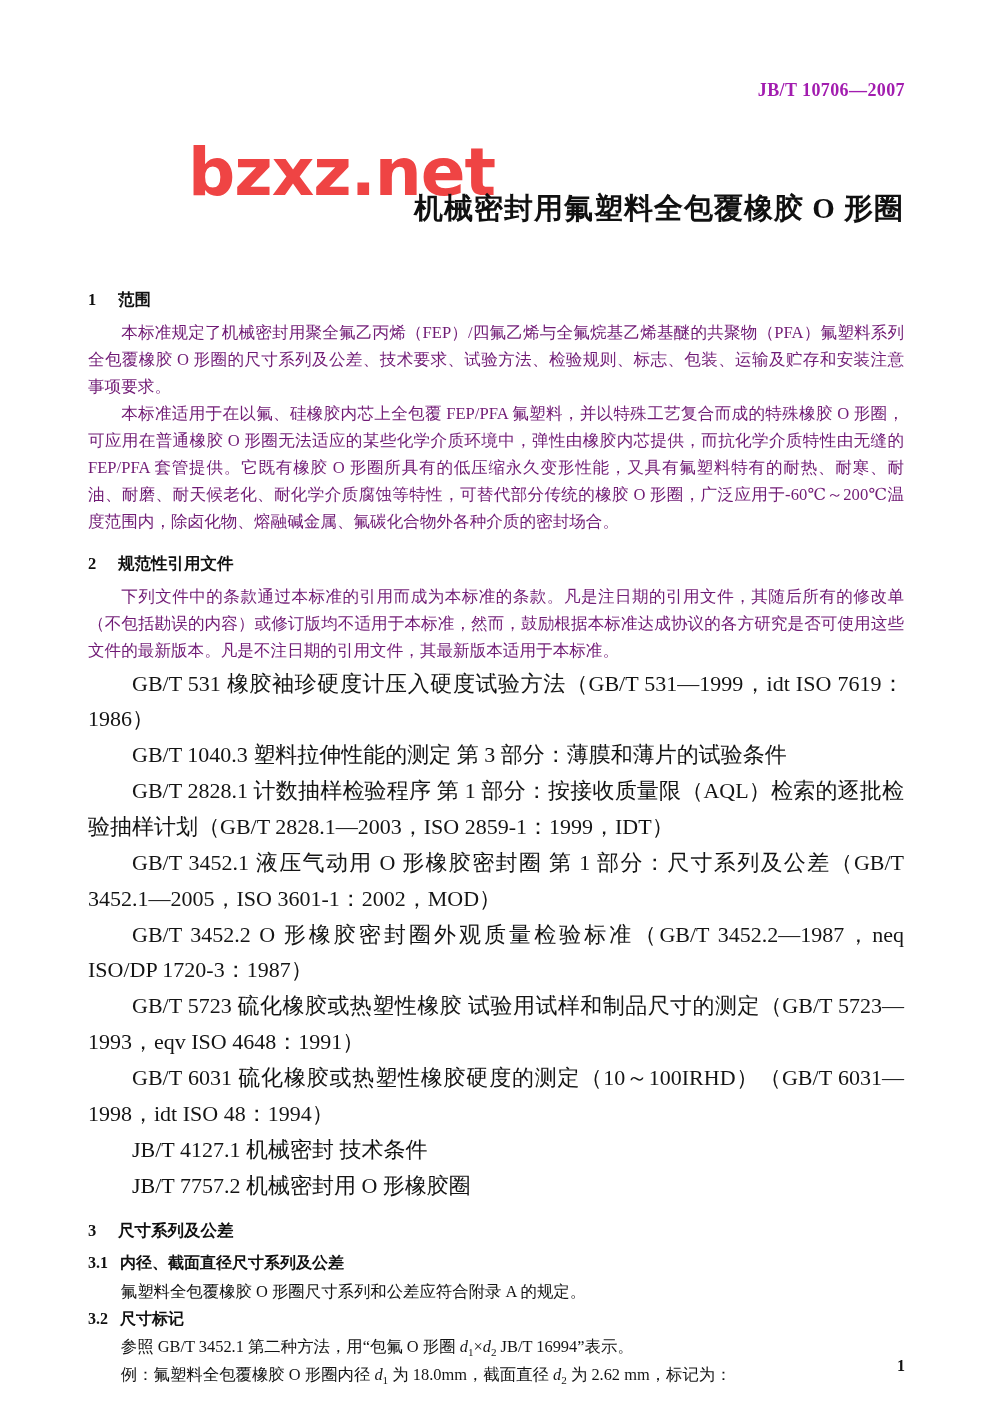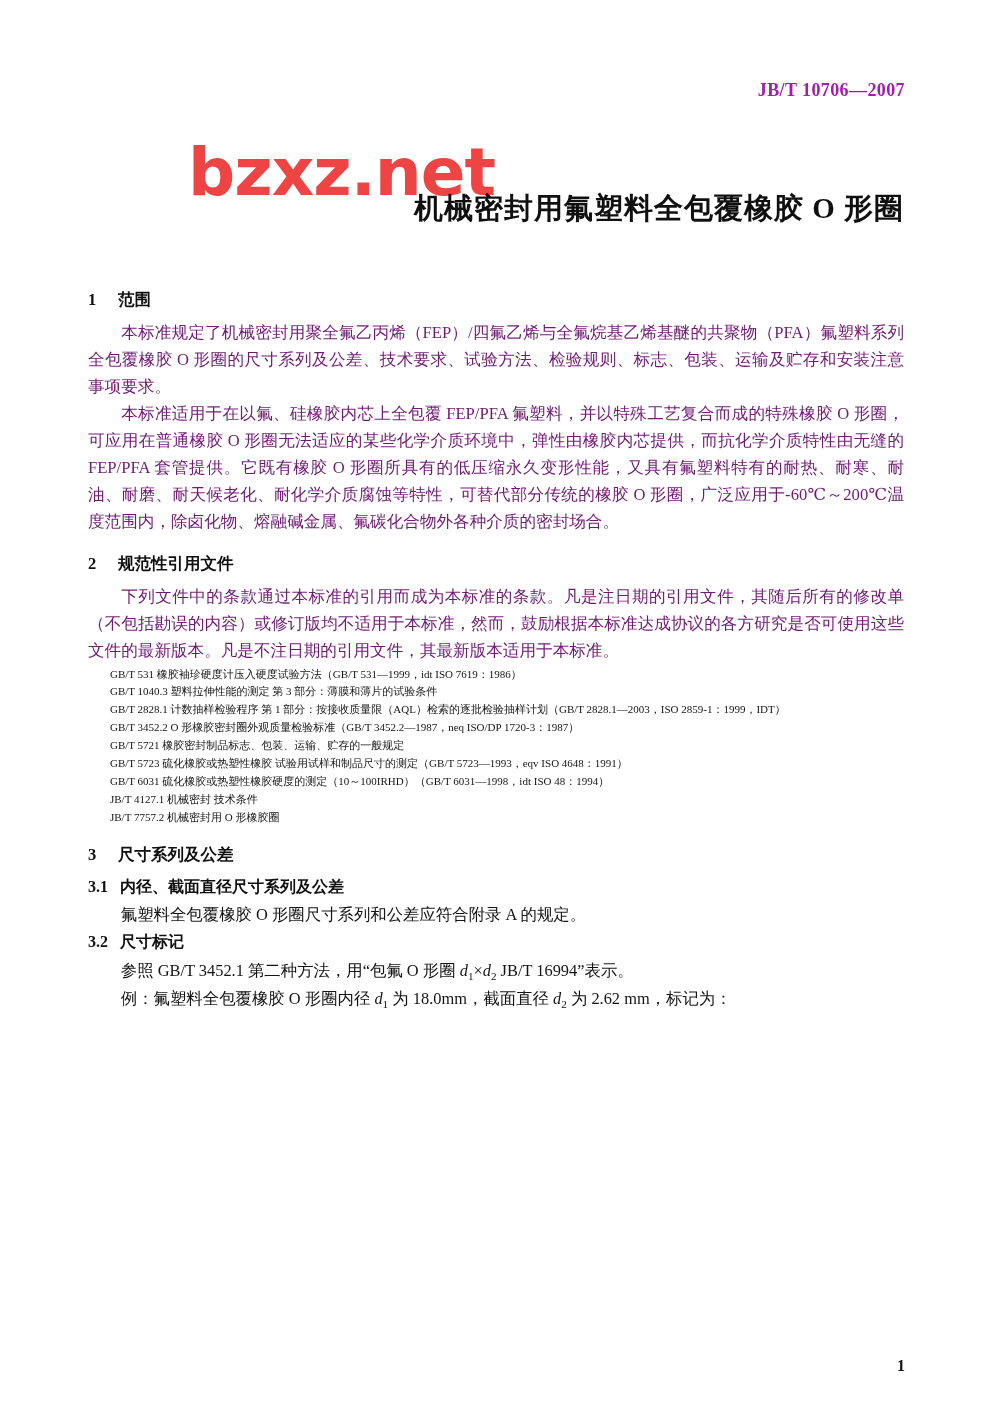--- a/index.html
+++ b/index.html
@@ -90,21 +90,21 @@
     font-size: 16.6px;
     line-height: 1.62;
     margin: 0 0 1px 0;
     text-indent: 2em;
     text-align: justify;
     color: #701a75;
   }
   p.para.last { margin-bottom: 16px; }
 
   p.ref {
-    font-size: 11px;
+    font-size: 22px;
     line-height: 1.63;
     margin: 0;
     text-indent: 2em;
     text-align: justify;
     color: #141414;
   }
   p.ref.tight { text-align: justify; text-align-last: left; }
 
   p.body-line {
     font-size: 16.4px;
@@ -153,22 +153,22 @@
 
     <h2 class="clause">
       <span class="num">2</span><span class="gap"></span><span>规范性引用文件</span>
     </h2>
     <p class="para sp-after-1">下列文件中的条款通过本标准的引用而成为本标准的条款。凡是注日期的引用文件，其随后所有的修改单（不包括勘误的内容）或修订版均不适用于本标准，然而，鼓励根据本标准达成协议的各方研究是否可使用这些文件的最新版本。凡是不注日期的引用文件，其最新版本适用于本标准。</p>
 
     <div class="ref-block">
       <p class="ref">GB/T 531    橡胶袖珍硬度计压入硬度试验方法（GB/T 531—1999，idt ISO 7619：1986）</p>
       <p class="ref">GB/T 1040.3    塑料拉伸性能的测定    第 3 部分：薄膜和薄片的试验条件</p>
       <p class="ref">GB/T 2828.1    计数抽样检验程序    第 1 部分：按接收质量限（AQL）检索的逐批检验抽样计划（GB/T 2828.1—2003，ISO 2859-1：1999，IDT）</p>
+      <p class="ref">GB/T 3452.1    液压气动用 O 形橡胶密封圈    第 1 部分：尺寸系列及公差（GB/T 3452.1—2005，ISO 3601-1：2002，MOD）</p>
       <p class="ref">GB/T 3452.2    O 形橡胶密封圈外观质量检验标准（GB/T 3452.2—1987，neq ISO/DP 1720-3：1987）</p>
-      <p class="ref">GB/T 5721    橡胶密封制品标志、包装、运输、贮存的一般规定</p>
       <p class="ref">GB/T  5723    硫化橡胶或热塑性橡胶  试验用试样和制品尺寸的测定（GB/T  5723—1993，eqv ISO 4648：1991）</p>
       <p class="ref">GB/T 6031    硫化橡胶或热塑性橡胶硬度的测定（10～100IRHD）（GB/T 6031—1998，idt ISO 48：1994）</p>
       <p class="ref tight">JB/T 4127.1    机械密封    技术条件</p>
       <p class="ref tight">JB/T 7757.2    机械密封用 O 形橡胶圈</p>
     </div>
 
     <h2 class="clause sp-sec">
       <span class="num">3</span><span class="gap"></span><span>尺寸系列及公差</span>
     </h2>
 

